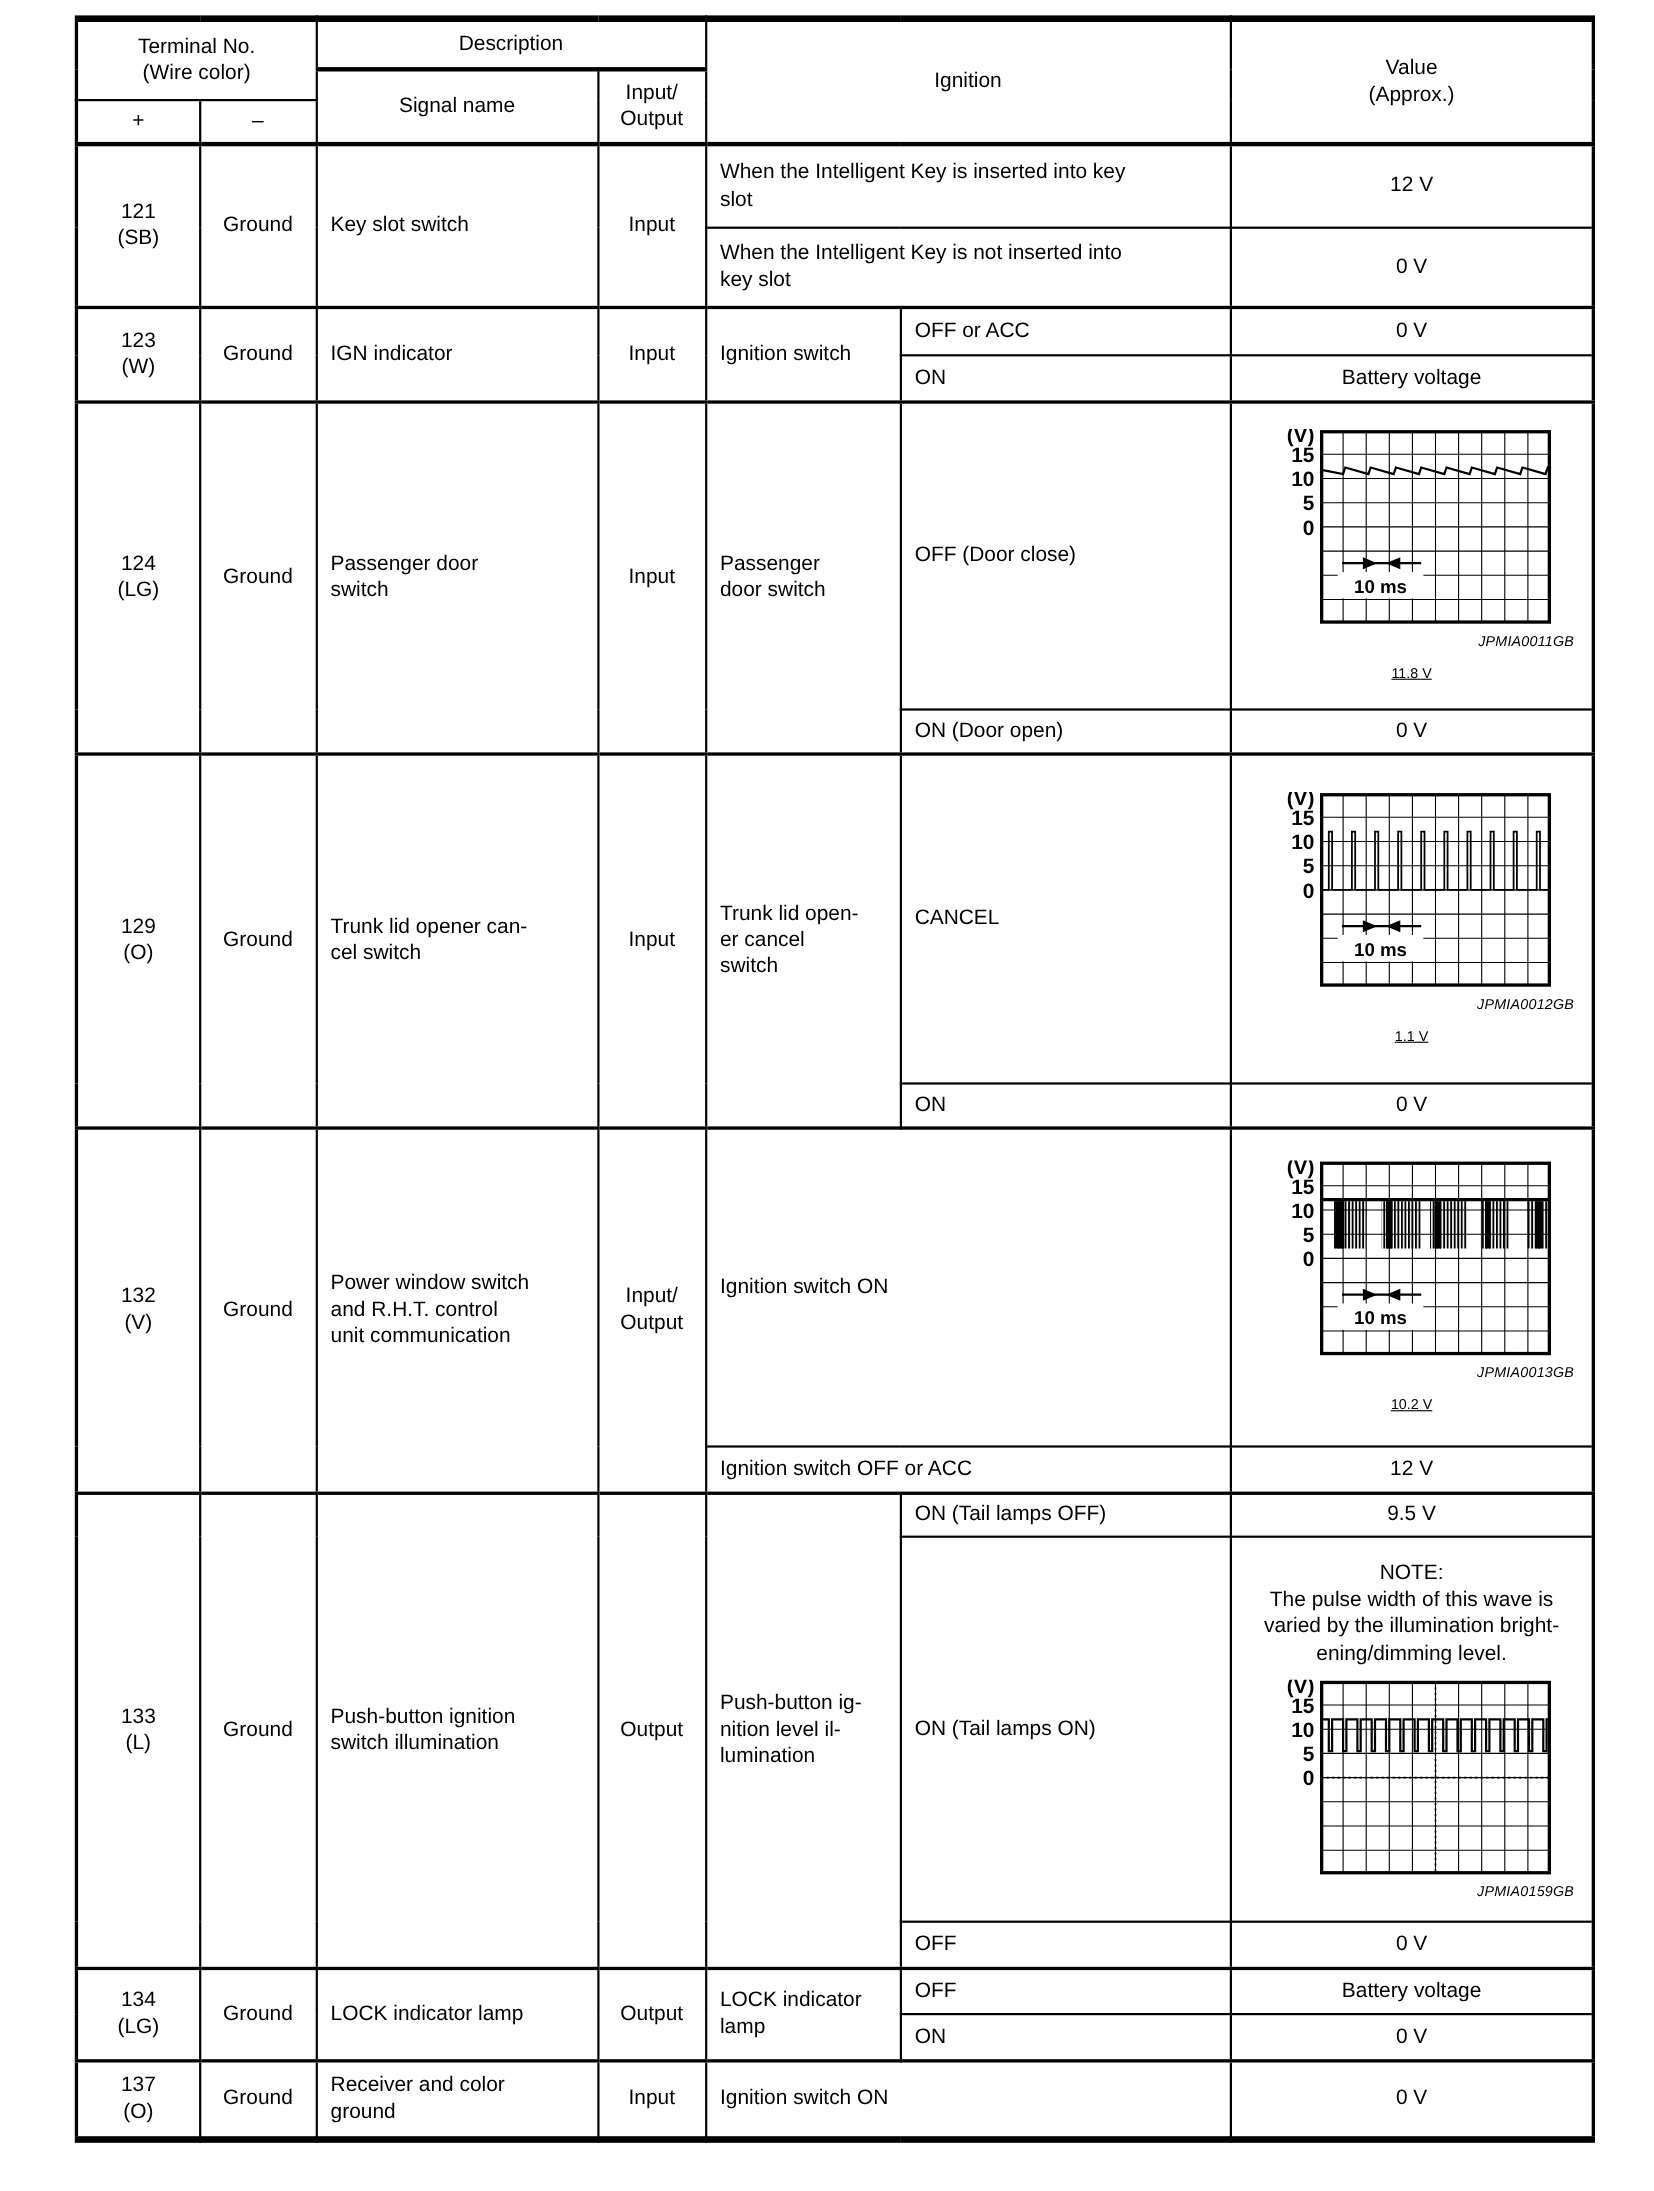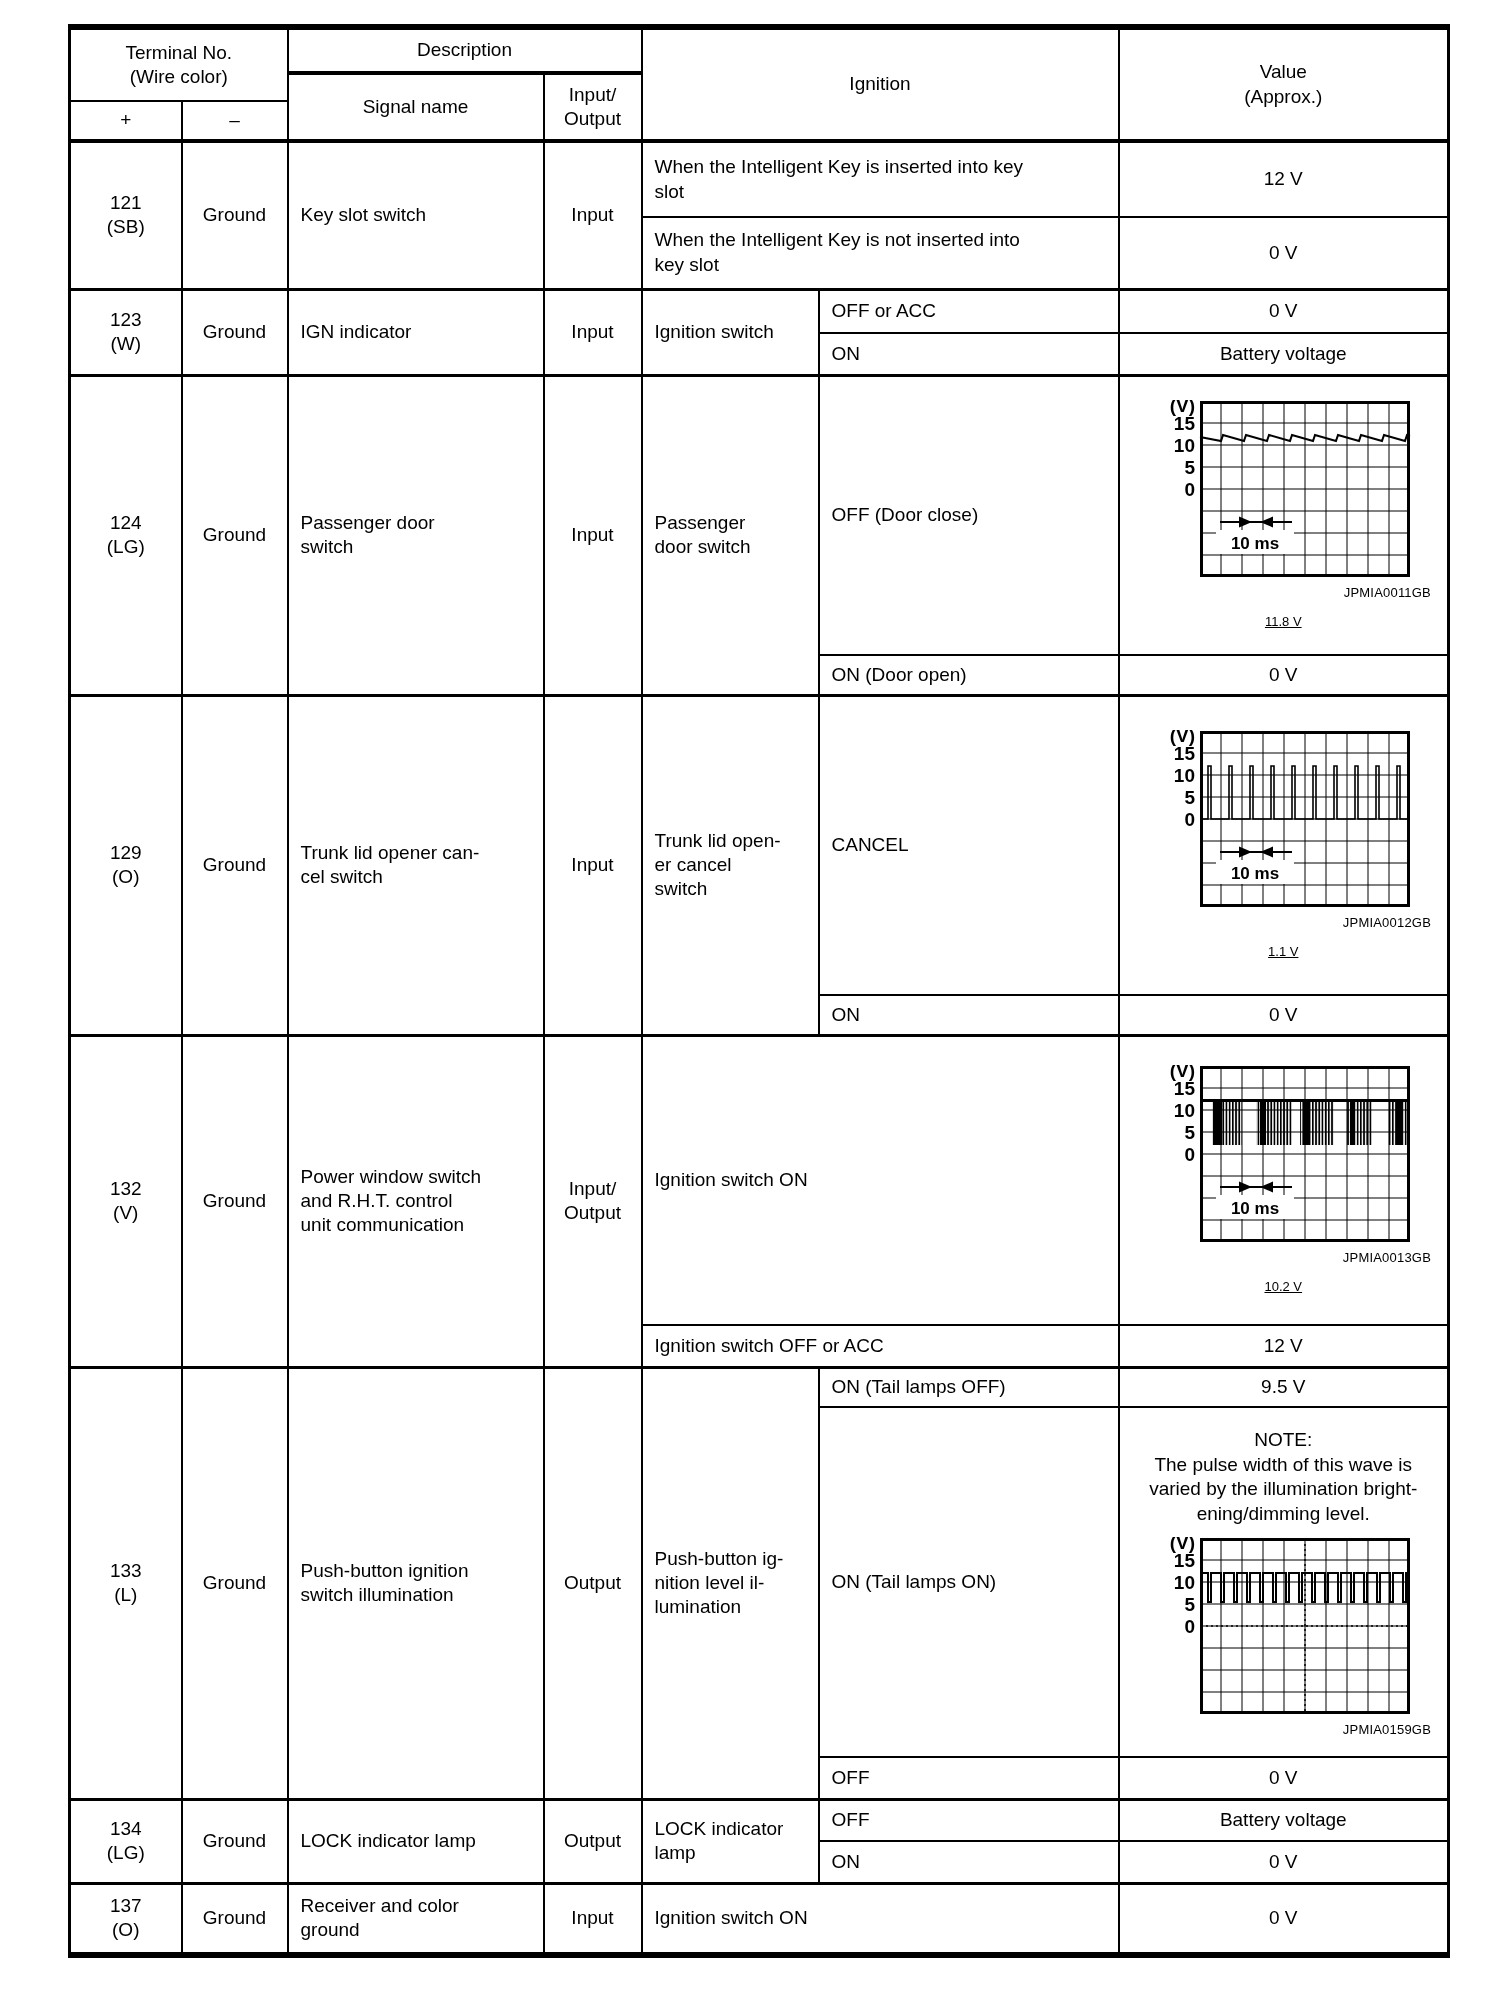--- a/index.html
+++ b/index.html
@@ -1,29 +1,29 @@
 <!DOCTYPE html>
 <html><head>
 <meta charset="utf-8">
 <style>
   html,body{margin:0;padding:0;background:#fff;}
   body{font-family:"Liberation Sans", sans-serif;color:#000;}
   .page{position:relative;width:1504px;height:1992px;background:#fff;overflow:hidden;}
-  table.tbl{border-collapse:collapse;table-layout:fixed;position:absolute;left:68px;top:24px;
+  table.tbl{border-collapse:collapse;table-layout:fixed;position:absolute;left:68px;top:14px;
     border:3px solid #000;border-top-width:6px;border-bottom-width:6px;}
   td{border:2px solid #000;font-size:19px;line-height:1.28;padding:4px 10px;vertical-align:middle;
      text-align:center;overflow:hidden;}
   td.l{text-align:left;padding-left:12px;padding-right:20px;}
   .pl{white-space:pre-line;}
   td.bb4{border-bottom-width:4px;}
   tr.maj td{border-top-width:3px;}
   tr.bt4 td{border-top-width:4px;}
   .wfstack{display:flex;flex-direction:column;align-items:center;}
   .wfsvg{display:block;}
-  .wfcap{font-size:13px;letter-spacing:0.2px;align-self:flex-end;margin:7px 6px 0 0;}
+  .wfcap{font-size:13px;letter-spacing:0.2px;align-self:flex-end;margin:7px 6px 0 0;font-style:italic;}
   .wfval{font-size:13px;margin-top:12px;text-decoration:underline;}
   .note{text-align:center;font-size:19px;line-height:1.3;margin:2px 0 10px 0;}
   .note .nt{font-weight:normal;display:block;}
   svg text{font-family:"Liberation Sans", sans-serif;}
   svg text.ax{font-size:19px;font-weight:bold;text-anchor:end;}
   svg text.tm{font-size:17px;font-weight:bold;text-anchor:middle;}
 </style>
 </head>
 <body>
 

